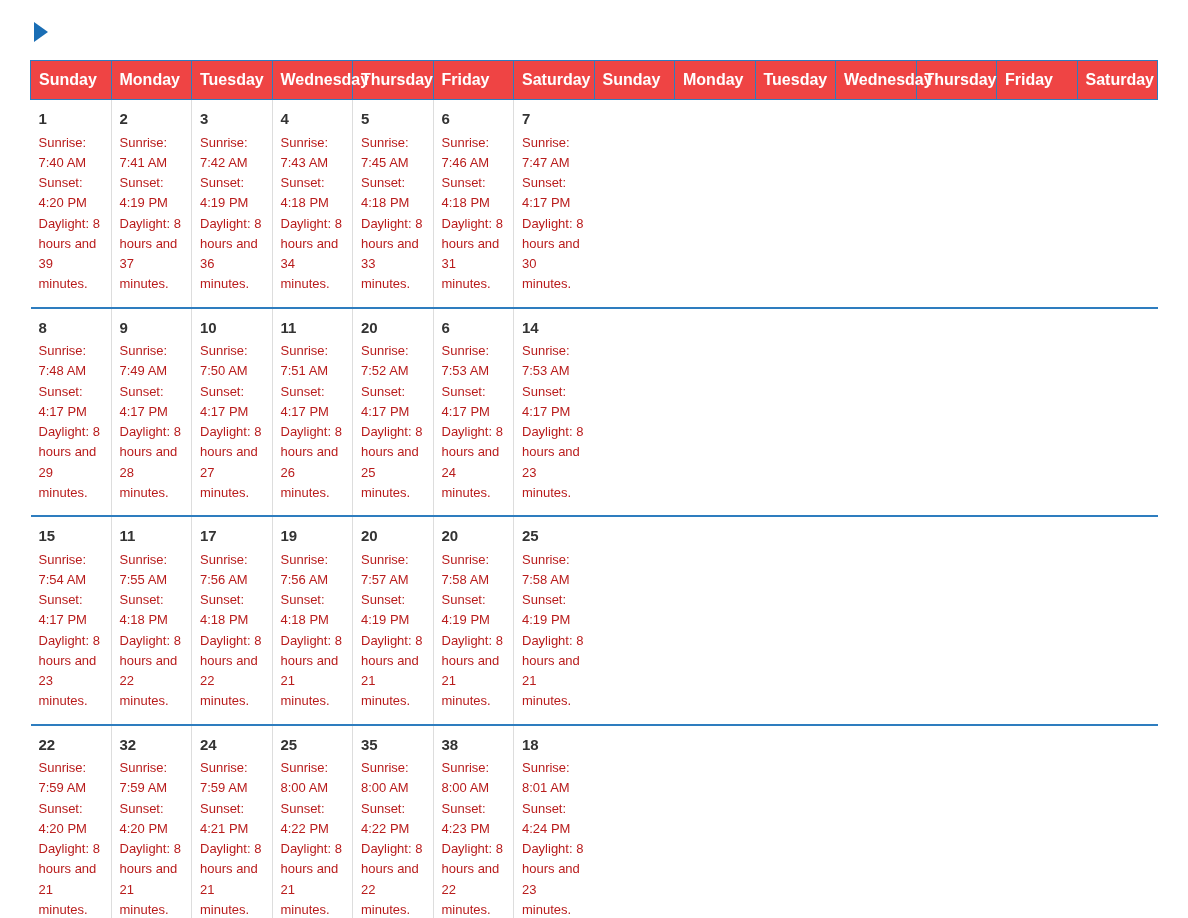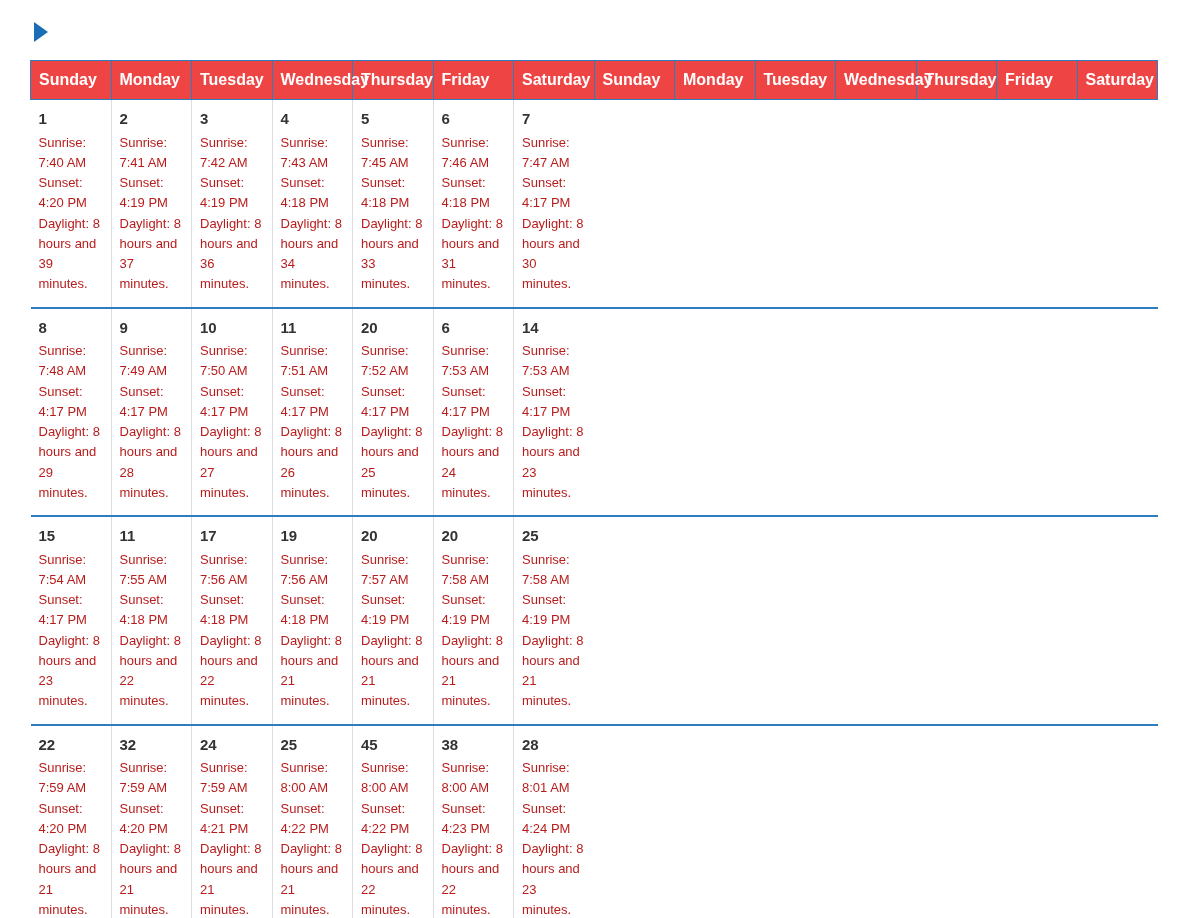--- a/index.html
+++ b/index.html
@@ -166,18 +166,18 @@
         <td><span class="day-num">19</span><span class="day-info">Sunrise: 7:56 AM<br>Sunset: 4:18 PM<br>Daylight: 8 hours and 21 minutes.</span></td>
         <td><span class="day-num">20</span><span class="day-info">Sunrise: 7:57 AM<br>Sunset: 4:19 PM<br>Daylight: 8 hours and 21 minutes.</span></td>
         <td><span class="day-num">20</span><span class="day-info">Sunrise: 7:58 AM<br>Sunset: 4:19 PM<br>Daylight: 8 hours and 21 minutes.</span></td>
         <td><span class="day-num">25</span><span class="day-info">Sunrise: 7:58 AM<br>Sunset: 4:19 PM<br>Daylight: 8 hours and 21 minutes.</span></td>
       </tr>
       <tr>
         <td><span class="day-num">22</span><span class="day-info">Sunrise: 7:59 AM<br>Sunset: 4:20 PM<br>Daylight: 8 hours and 21 minutes.</span></td>
         <td><span class="day-num">32</span><span class="day-info">Sunrise: 7:59 AM<br>Sunset: 4:20 PM<br>Daylight: 8 hours and 21 minutes.</span></td>
         <td><span class="day-num">24</span><span class="day-info">Sunrise: 7:59 AM<br>Sunset: 4:21 PM<br>Daylight: 8 hours and 21 minutes.</span></td>
         <td><span class="day-num">25</span><span class="day-info">Sunrise: 8:00 AM<br>Sunset: 4:22 PM<br>Daylight: 8 hours and 21 minutes.</span></td>
-        <td><span class="day-num">45</span><span class="day-info">Sunrise: 8:00 AM<br>Sunset: 4:22 PM<br>Daylight: 8 hours and 22 minutes.</span></td>
+        <td><span class="day-num">35</span><span class="day-info">Sunrise: 8:00 AM<br>Sunset: 4:22 PM<br>Daylight: 8 hours and 22 minutes.</span></td>
         <td><span class="day-num">38</span><span class="day-info">Sunrise: 8:00 AM<br>Sunset: 4:23 PM<br>Daylight: 8 hours and 22 minutes.</span></td>
-        <td><span class="day-num">28</span><span class="day-info">Sunrise: 8:01 AM<br>Sunset: 4:24 PM<br>Daylight: 8 hours and 23 minutes.</span></td>
+        <td><span class="day-num">18</span><span class="day-info">Sunrise: 8:01 AM<br>Sunset: 4:24 PM<br>Daylight: 8 hours and 23 minutes.</span></td>
       </tr>
     </tbody>
 </table>
 
 </body></html>

